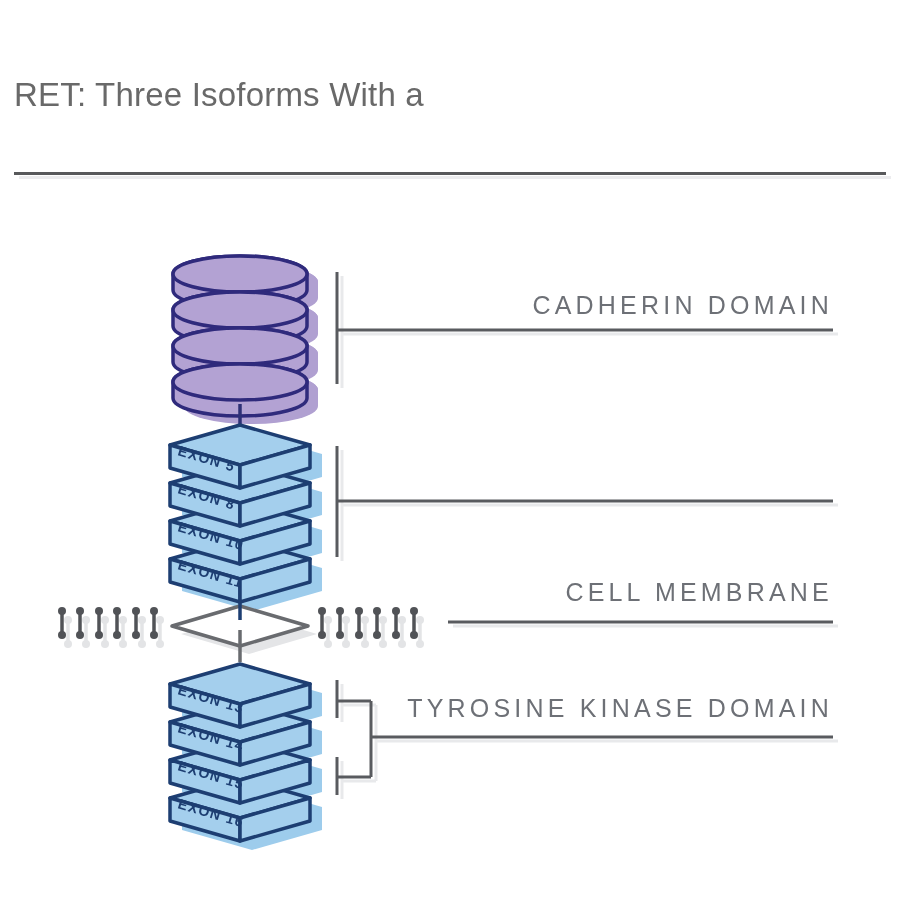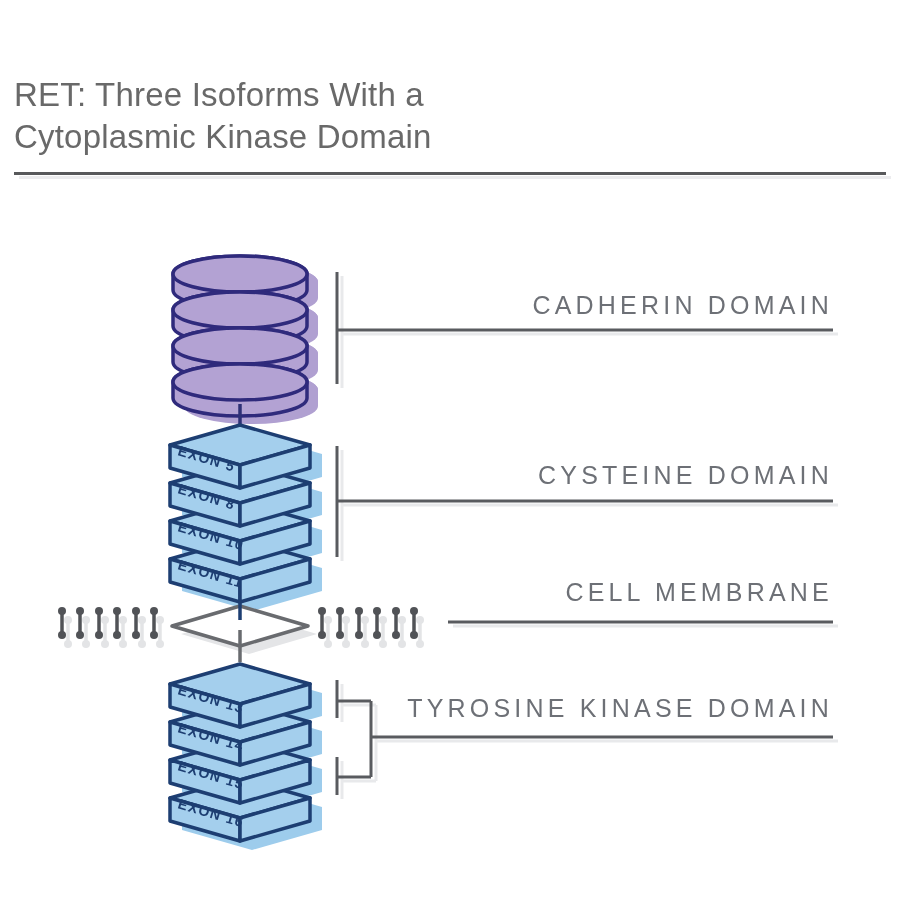--- a/index.html
+++ b/index.html
@@ -43,21 +43,21 @@
   .exon-label{
     fill:#1d3e72;font-family:"Liberation Sans",sans-serif;
     font-size:14px;font-weight:700;letter-spacing:1.3px;
   }
 </style>
 </head>
 <body>
 
 <div class="canvas">
 
-  <h1 class="title"><span>RET: Three Isoforms With a</span><br><span>Cytoplasmic Kinase Domain</span></h1>
+  <h1 class="title"><span>RET: Three Isoforms With a</span><br></h1>
   <div class="title-rule"></div>
 
   <svg class="diagram" width="900" height="900" viewBox="0 0 900 900" aria-hidden="true">
     <defs>
       <g id="disc">
         <path d="M -67 0 v 16 a 67 18 0 0 0 134 0 v -16 a 67 18 0 0 0 -134 0 z"></path>
         <ellipse cx="0" cy="0" rx="67" ry="18"></ellipse>
       </g>
       <polygon id="box-sil" points="0,0 70,20 70,43 0,63 -70,43 -70,20"></polygon>
       <g id="box-faces">
@@ -181,17 +181,16 @@
       <line class="gline" x1="337" y1="680" x2="337" y2="718"></line>
       <line class="gline" x1="337" y1="701" x2="371" y2="701"></line>
       <line class="gline" x1="337" y1="757" x2="337" y2="795"></line>
       <line class="gline" x1="337" y1="777" x2="371" y2="777"></line>
       <line class="gline" x1="371" y1="701" x2="371" y2="777"></line>
       <line class="gline" x1="371" y1="737" x2="833" y2="737"></line>
     </g>
   </svg>
 
   <div class="domain-label lbl-cadherin">CADHERIN DOMAIN</div>
-  <div class="domain-label lbl-cysteine">CYSTEINE DOMAIN</div>
   <div class="domain-label lbl-membrane">CELL MEMBRANE</div>
   <div class="domain-label lbl-tyrosine">TYROSINE KINASE DOMAIN</div>
 
 </div>
 
 </body></html>

